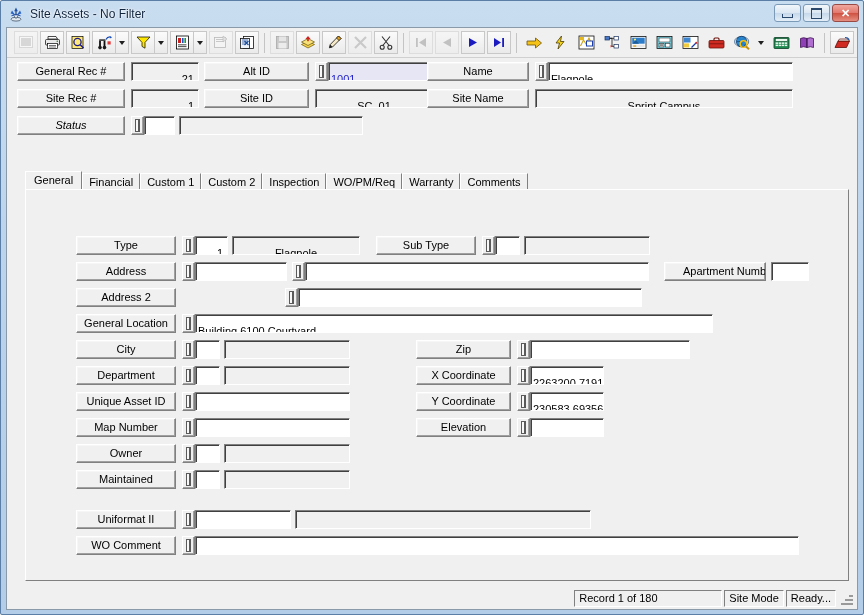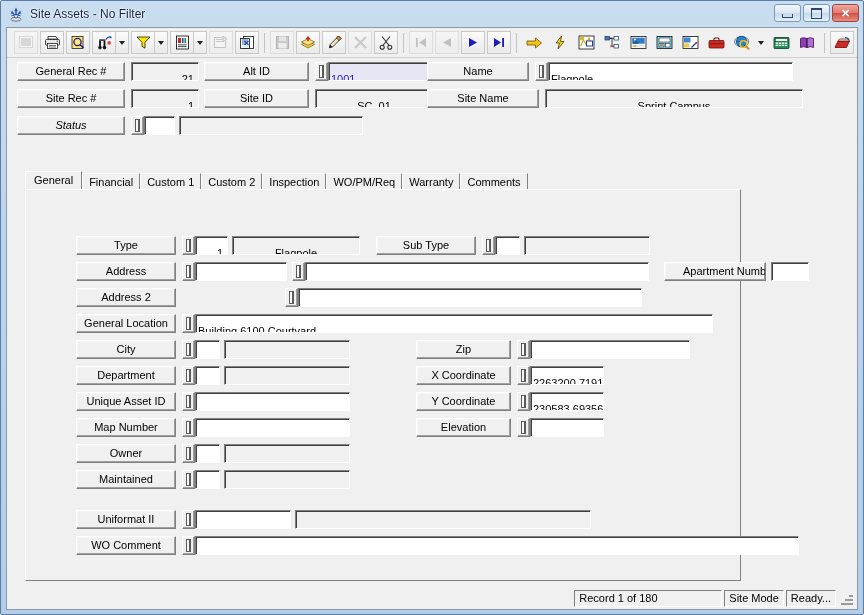--- a/index.html
+++ b/index.html
@@ -158,21 +158,21 @@
   }
   .tab.active{
     height:19px;top:0;font-weight:normal;
     border-bottom-color:#f0f0f0;
     background:#f0f0f0;
     padding:0 8px;
   }
 
   
   #tabbody{
-    position:absolute;left:18px;top:161px;width:716px;height:392px;
+    position:absolute;left:18px;top:161px;width:824px;height:392px;
     background:#f0f0f0;
     border:1px solid;
     border-color:#ffffff #808080 #808080 #ffffff;
     box-sizing:border-box;
   }
 
   
   #statusbar{
     position:absolute;left:0;bottom:0;width:850px;height:22px;
     background:#f0f0f0;
@@ -505,21 +505,21 @@
 
       <div class="row" style="left:0;top:27px;">
         <div class="lbl" style="width:108px;">Site Rec #</div>
         <div class="fld ro num" style="width:68px;margin-left:6px;">1</div>
       </div>
       <div class="row" style="left:187px;top:27px;">
         <div class="lbl" style="width:105px;">Site ID</div>
         <div class="fld ro" style="width:118px;margin-left:6px;">SC_01</div>
       </div>
       <div class="row" style="left:410px;top:27px;">
-        <div class="lbl" style="width:112px;">Site Name</div>
+        <div class="lbl" style="width:102px;">Site Name</div>
         <div class="fld ro" style="width:258px;margin-left:6px;">Sprint Campus</div>
       </div>
 
       <div class="row" style="left:0;top:54px;font-style:italic;">
         <div class="lbl" style="width:108px;">Status</div>
         <div class="spin" style="margin-left:6px;"></div>
         <div class="fld" style="width:31px;"></div>
         <div class="fld ro" style="width:184px;margin-left:4px;"></div>
       </div>
     </div>

